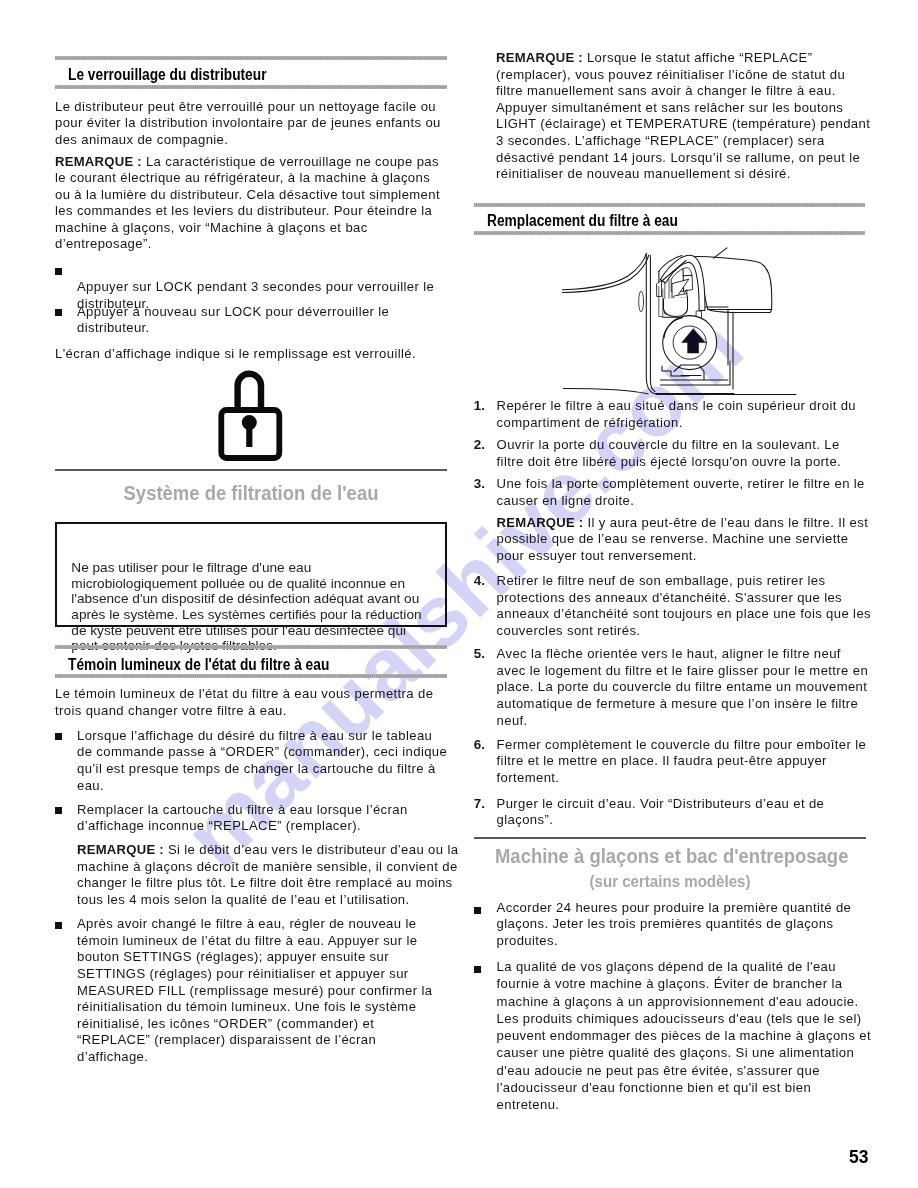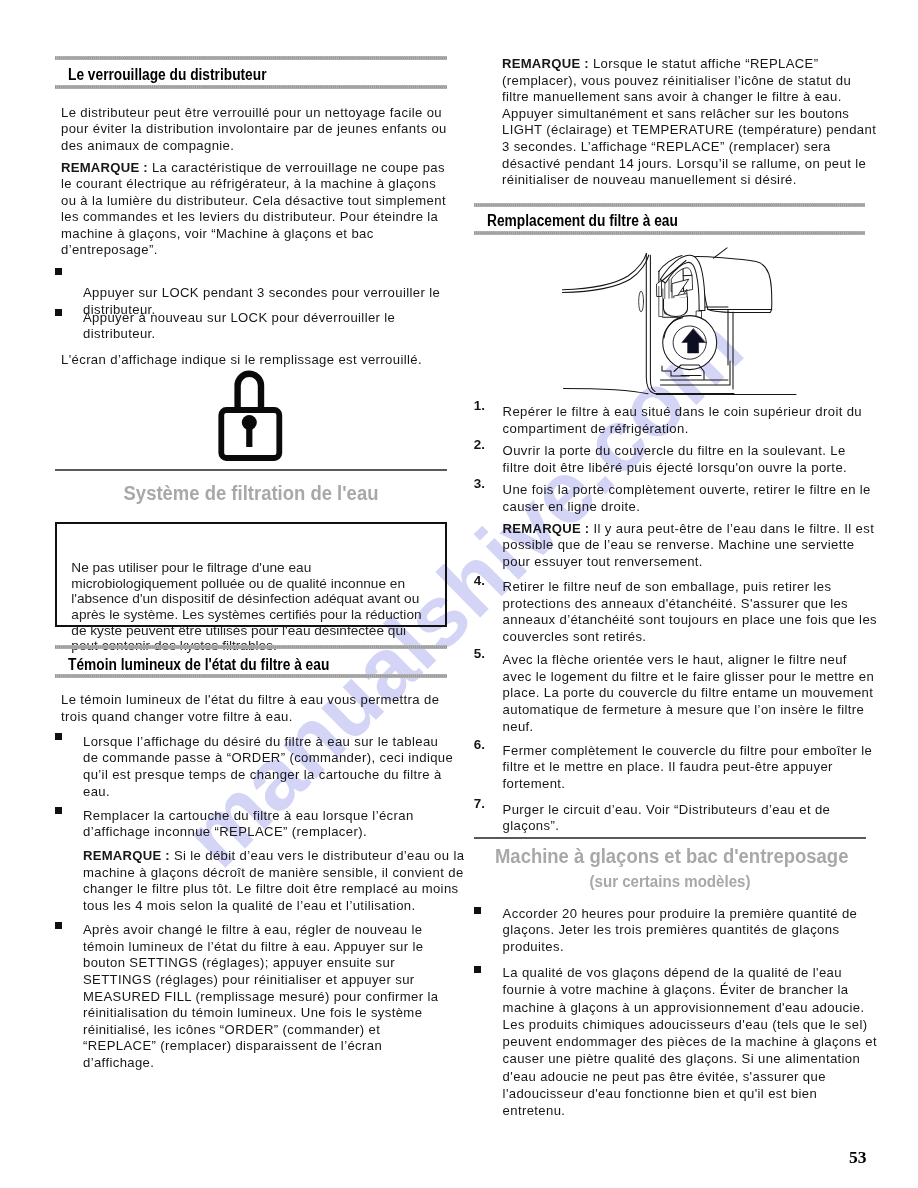--- a/index.html
+++ b/index.html
@@ -42,21 +42,21 @@
   }
 
   
   .bt{
     position:absolute;
     font-size:13.1px;
     line-height:16.6px;
     letter-spacing:0.38px;
     color:#17171a;
     text-align:left;
-    margin:6px;
+    margin:0;
   }
   b.nb{font-weight:700;letter-spacing:0.25px;}
 
   
   .sq{position:absolute;width:7px;height:7px;background:#101010;}
   .num{position:absolute;font-weight:700;font-size:13.4px;letter-spacing:0.1px;}
 
   
   .grayrule{position:absolute;height:1.7px;background:#595959;}
   .gtitle{
@@ -73,21 +73,21 @@
   
   .wbox{position:absolute;border:2.8px solid #111;box-sizing:border-box;background:transparent;}
   .wtext{
     position:absolute;font-size:13.65px;line-height:15.65px;color:#232323;
     letter-spacing:0;margin:0;
   }
 
   
   .pgnum{
     position:absolute;font-size:17.5px;font-weight:700;color:#000;
-    letter-spacing:0px;line-height:17.5px;z-index:6;font-family:Liberation Serif, serif;
+    letter-spacing:0px;line-height:17.5px;z-index:6;
   }
 </style>
 </head>
 <body>
 
 <div class="page">
 
   <svg id="wm" viewBox="0 0 918 1188" xmlns="http://www.w3.org/2000/svg">
     <text x="221" y="872" transform="rotate(-44.5 221 872)" fill="#d4d4f6" font-size="88">manualshive.com</text>
   </svg>
@@ -291,21 +291,21 @@
     <p class="bt" style="left:22.8px;top:736.6px;width:375px">Fermer complètement le couvercle du filtre pour emboîter le filtre et le mettre en place. Il faudra peut-être appuyer fortement.</p>
 
     <div class="num" style="left:0;top:795.5px">7.</div>
     <p class="bt" style="left:22.8px;top:795.5px;width:375px">Purger le circuit d’eau. Voir “Distributeurs d’eau et de glaçons”.</p>
 
     <div class="grayrule" style="left:0.3px;top:836.9px;width:391.5px"></div>
     <div class="gtitle" style="left:0px;top:846.3px;width:392px">Machine à glaçons et bac d'entreposage</div>
     <div class="gsub" style="left:0px;top:874.2px;width:392px">(sur certains modèles)</div>
 
     <div class="sq" style="left:0px;top:907.0px"></div>
-    <p class="bt" style="left:22.8px;top:899.6px;width:375px">Accorder 20 heures pour produire la première quantité de glaçons. Jeter les trois premières quantités de glaçons produites.</p>
+    <p class="bt" style="left:22.8px;top:899.6px;width:375px">Accorder 24 heures pour produire la première quantité de glaçons. Jeter les trois premières quantités de glaçons produites.</p>
 
     <div class="sq" style="left:0px;top:965.6px"></div>
     <p class="bt" style="left:22.8px;top:958.2px;width:375px;line-height:17.25px">La qualité de vos glaçons dépend de la qualité de l'eau fournie à votre machine à glaçons. Éviter de brancher la machine à glaçons à un approvisionnement d'eau adoucie. Les produits chimiques adoucisseurs d'eau (tels que le sel) peuvent endommager des pièces de la machine à glaçons et causer une piètre qualité des glaçons. Si une alimentation d'eau adoucie ne peut pas être évitée, s'assurer que l'adoucisseur d'eau fonctionne bien et qu'il est bien entretenu.</p>
 
   </div>
 
   <div class="pgnum" style="left:849px;top:1148.5px">53</div>
 
   </div>
 </div>

